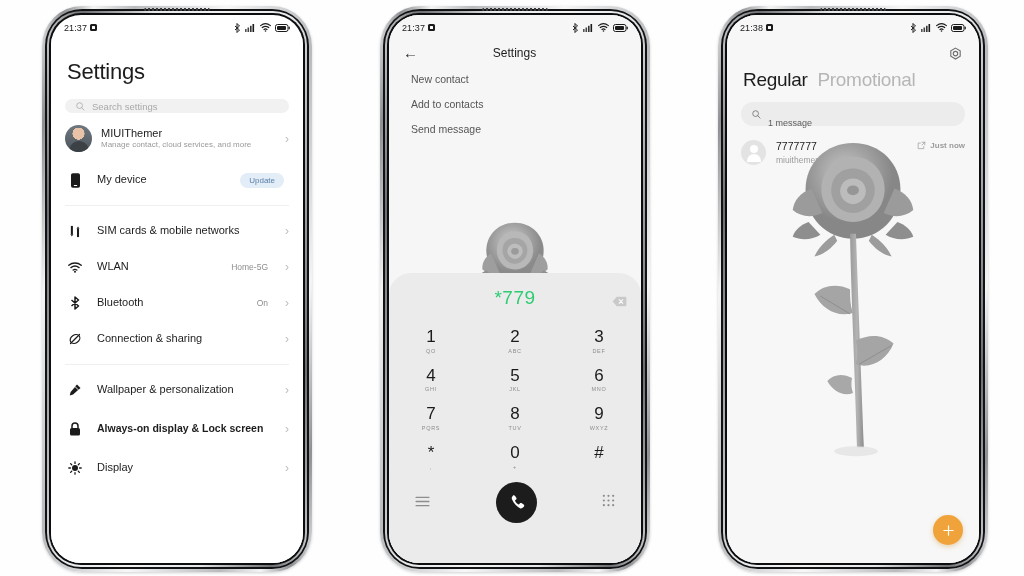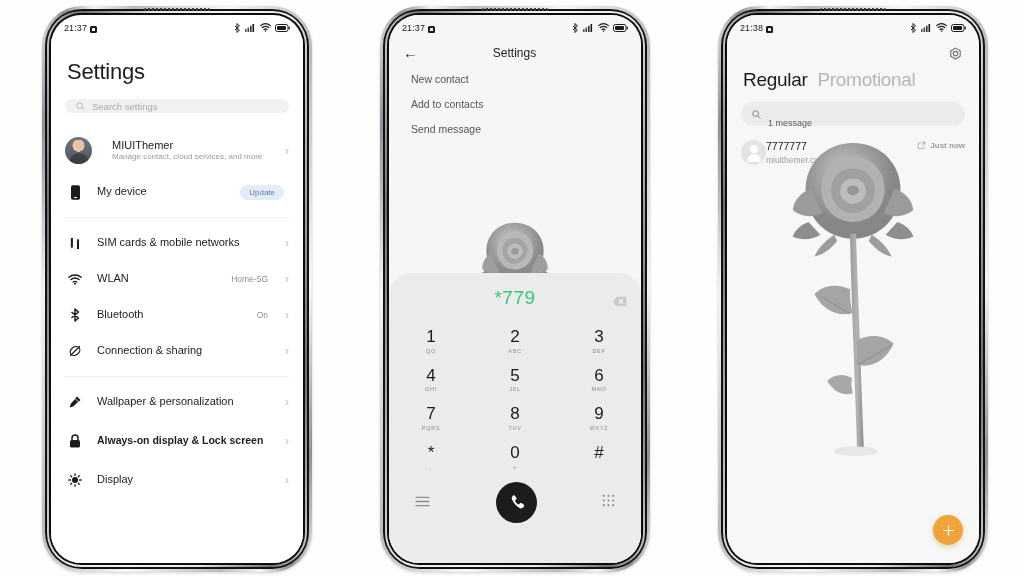--- a/index.html
+++ b/index.html
@@ -52,21 +52,21 @@
     background: repeating-linear-gradient(90deg,#3a3b3d 0 2px, transparent 2px 4px);
     z-index: 5;
   }
 
   
   .statusbar {
     height: 22px; display: flex; align-items: center;
     justify-content: space-between; padding: 3px 13px 0 13px;
     font-size: 9px; color: #1b1b1b; letter-spacing: .1px;
   }
-  .sb-left { display: flex; align-items: flex-end; gap: 3px; }
+  .sb-left { display: flex; align-items: center; gap: 3px; }
   .sb-time { font-size: 9px; font-weight: 400; }
   .sb-dot {
     width: 7px; height: 7px; background: #1b1b1b; border-radius: 1.5px;
     position: relative;
   }
   .sb-dot::after {
     content: ""; position: absolute; inset: 2px;
     background: #fff; border-radius: .5px;
   }
   .sb-right { display: flex; align-items: center; gap: 4px; }
@@ -80,21 +80,21 @@
   .s1-title {
     font-size: 22px; font-weight: 400; color: #1c1c1c;
     padding: 22px 0 0 16px; letter-spacing: -.2px;
   }
   .s1-search {
     margin: 14px 14px 0 14px; height: 14px; border-radius: 13px;
     background: #f1f1f1; display: flex; align-items: center; gap: 7px;
     padding: 0 11px;
   }
   .s1-search .ph { font-size: 9.5px; color: #a9a9a9; }
-  .s1-acct { display: flex; align-items: center; padding: 24px 14px 10px 14px; gap: 20px; }
+  .s1-acct { display: flex; align-items: center; padding: 12px 14px 10px 14px; gap: 9px; }
   .s1-avatar {
     width: 27px; height: 27px; border-radius: 50%; flex: 0 0 27px;
     background: radial-gradient(circle at 50% 32%, #e8c3a8 0 26%, transparent 27%),
                 linear-gradient(#6f787f,#4d555b);
     position: relative; overflow: hidden;
   }
   .s1-avatar::after {
     content:""; position:absolute; left:50%; top:58%; transform:translateX(-50%);
     width:20px; height:16px; border-radius:10px 10px 0 0; background:#3c4146;
   }
@@ -155,21 +155,21 @@
   .s3-body { height: calc(100% - 22px); background: #f7f7f7; position: relative; }
   .s3-gear { position: absolute; right: 16px; top: 10px; }
   .s3-tabs { display: flex; align-items: baseline; gap: 10px; padding: 32px 0 0 16px; }
   .s3-tab-a { font-size: 19px; color: #1c1c1c; font-weight: 400; letter-spacing: -.3px; }
   .s3-tab-b { font-size: 19px; color: #b6b6b6; font-weight: 400; letter-spacing: -.3px; }
   .s3-search {
     margin: 11px 14px 0 14px; height: 24px; border-radius: 12px;
     background: #ececec; display: flex; align-items: center; gap: 7px; padding: 0 11px;
   }
   .s3-search .ph { font-size: 9px; color: #5d5d5d; margin-top: 17px; }
-  .s3-msg { display: flex; align-items: flex-start; padding: 14px 14px 0 14px; }
+  .s3-msg { display: flex; align-items: flex-start; padding: 14px 14px 0 14px; gap: 10px; }
   .s3-ava {
     width: 25px; height: 25px; border-radius: 50%; background: #e3e3e3;
     flex: 0 0 25px; position: relative;
   }
   .s3-ava::before {
     content:""; position:absolute; left:50%; top:5px; transform:translateX(-50%);
     width:8px; height:8px; border-radius:50%; background:#fff;
   }
   .s3-ava::after {
     content:""; position:absolute; left:50%; top:14px; transform:translateX(-50%);

